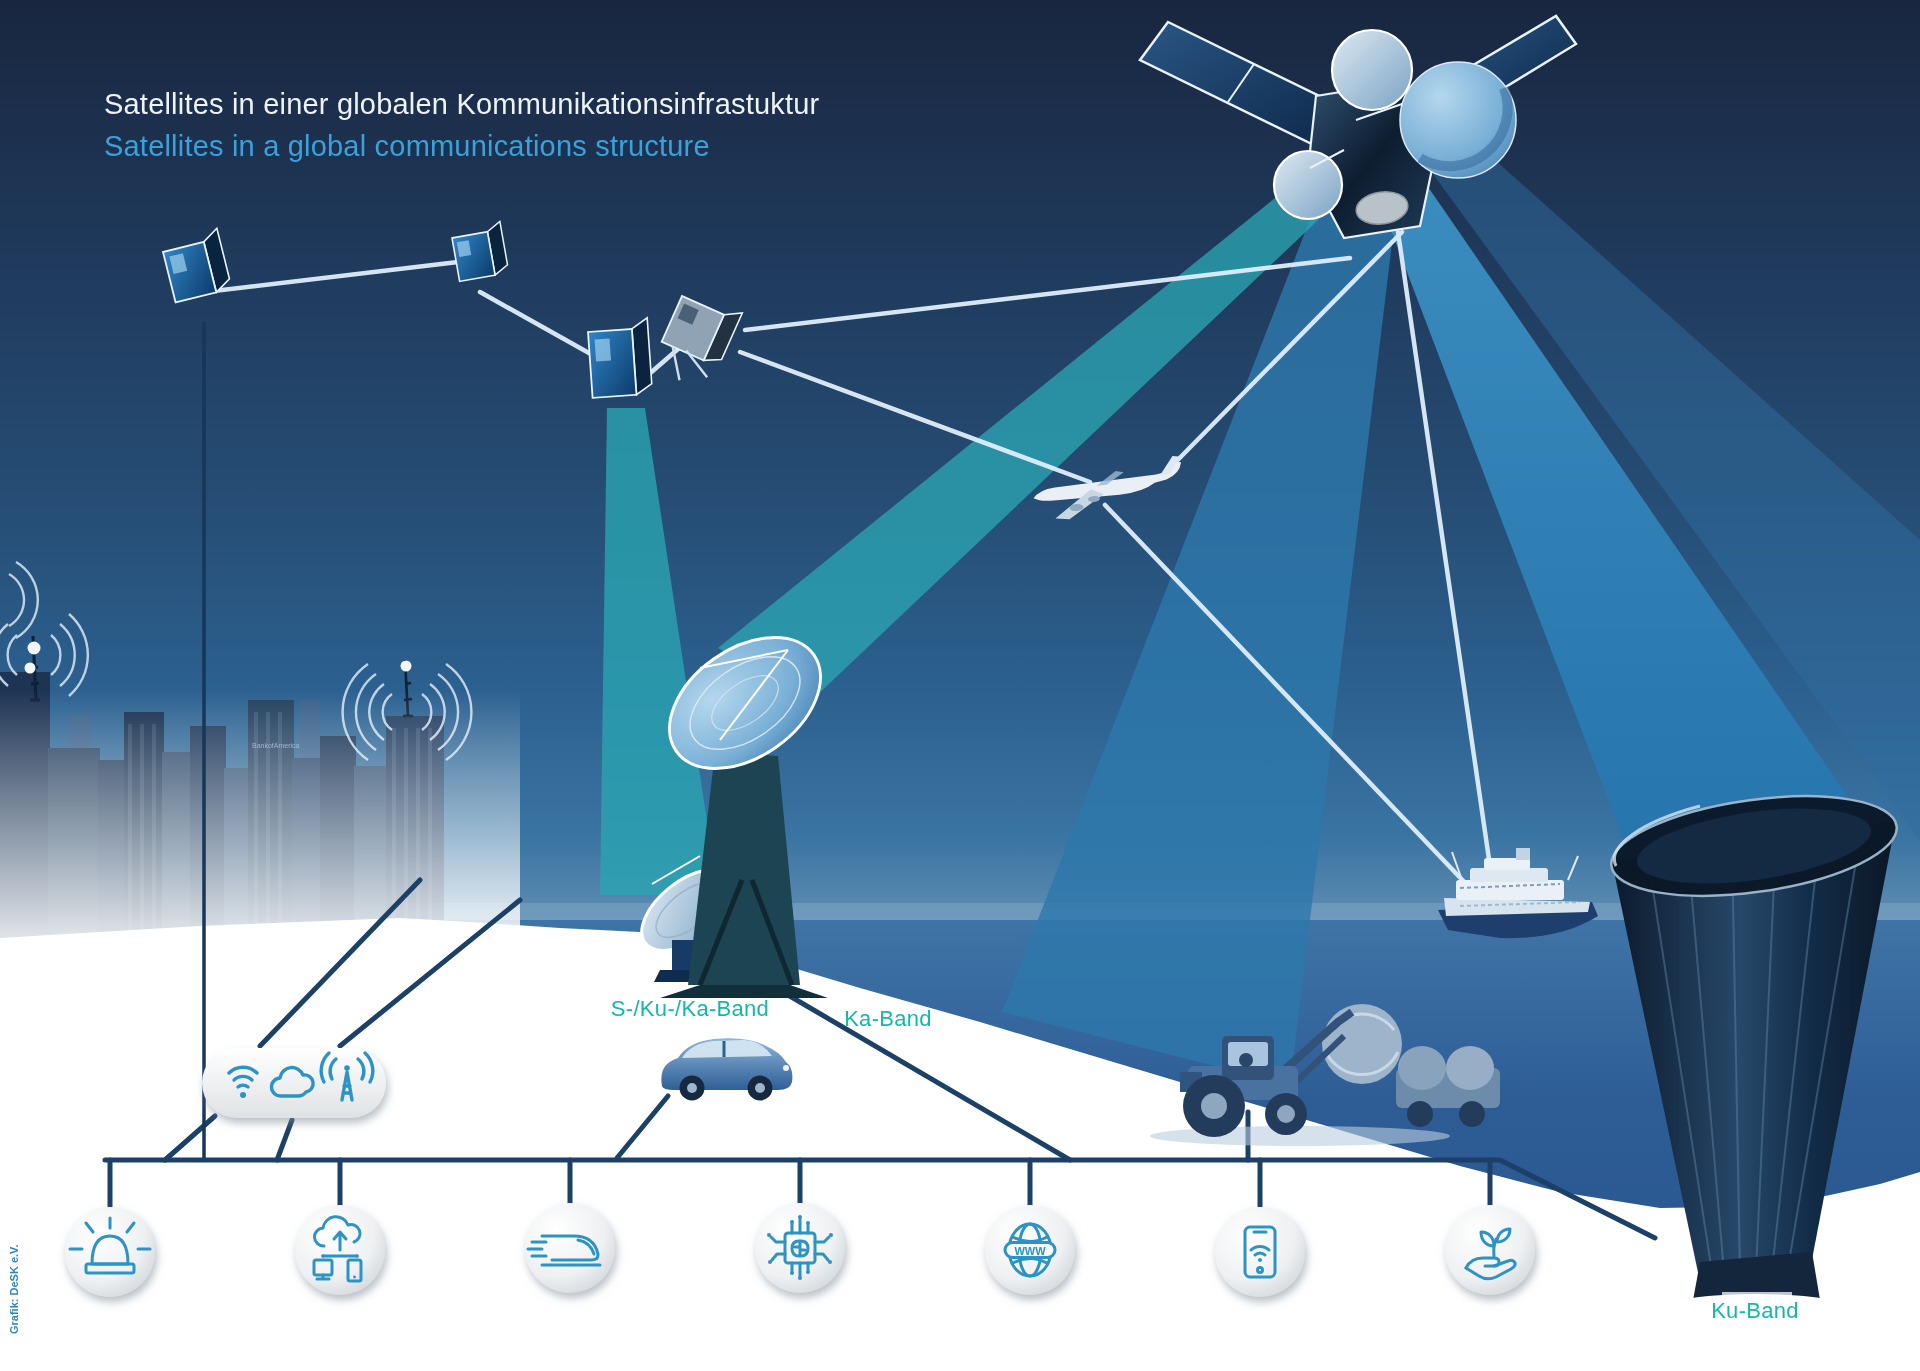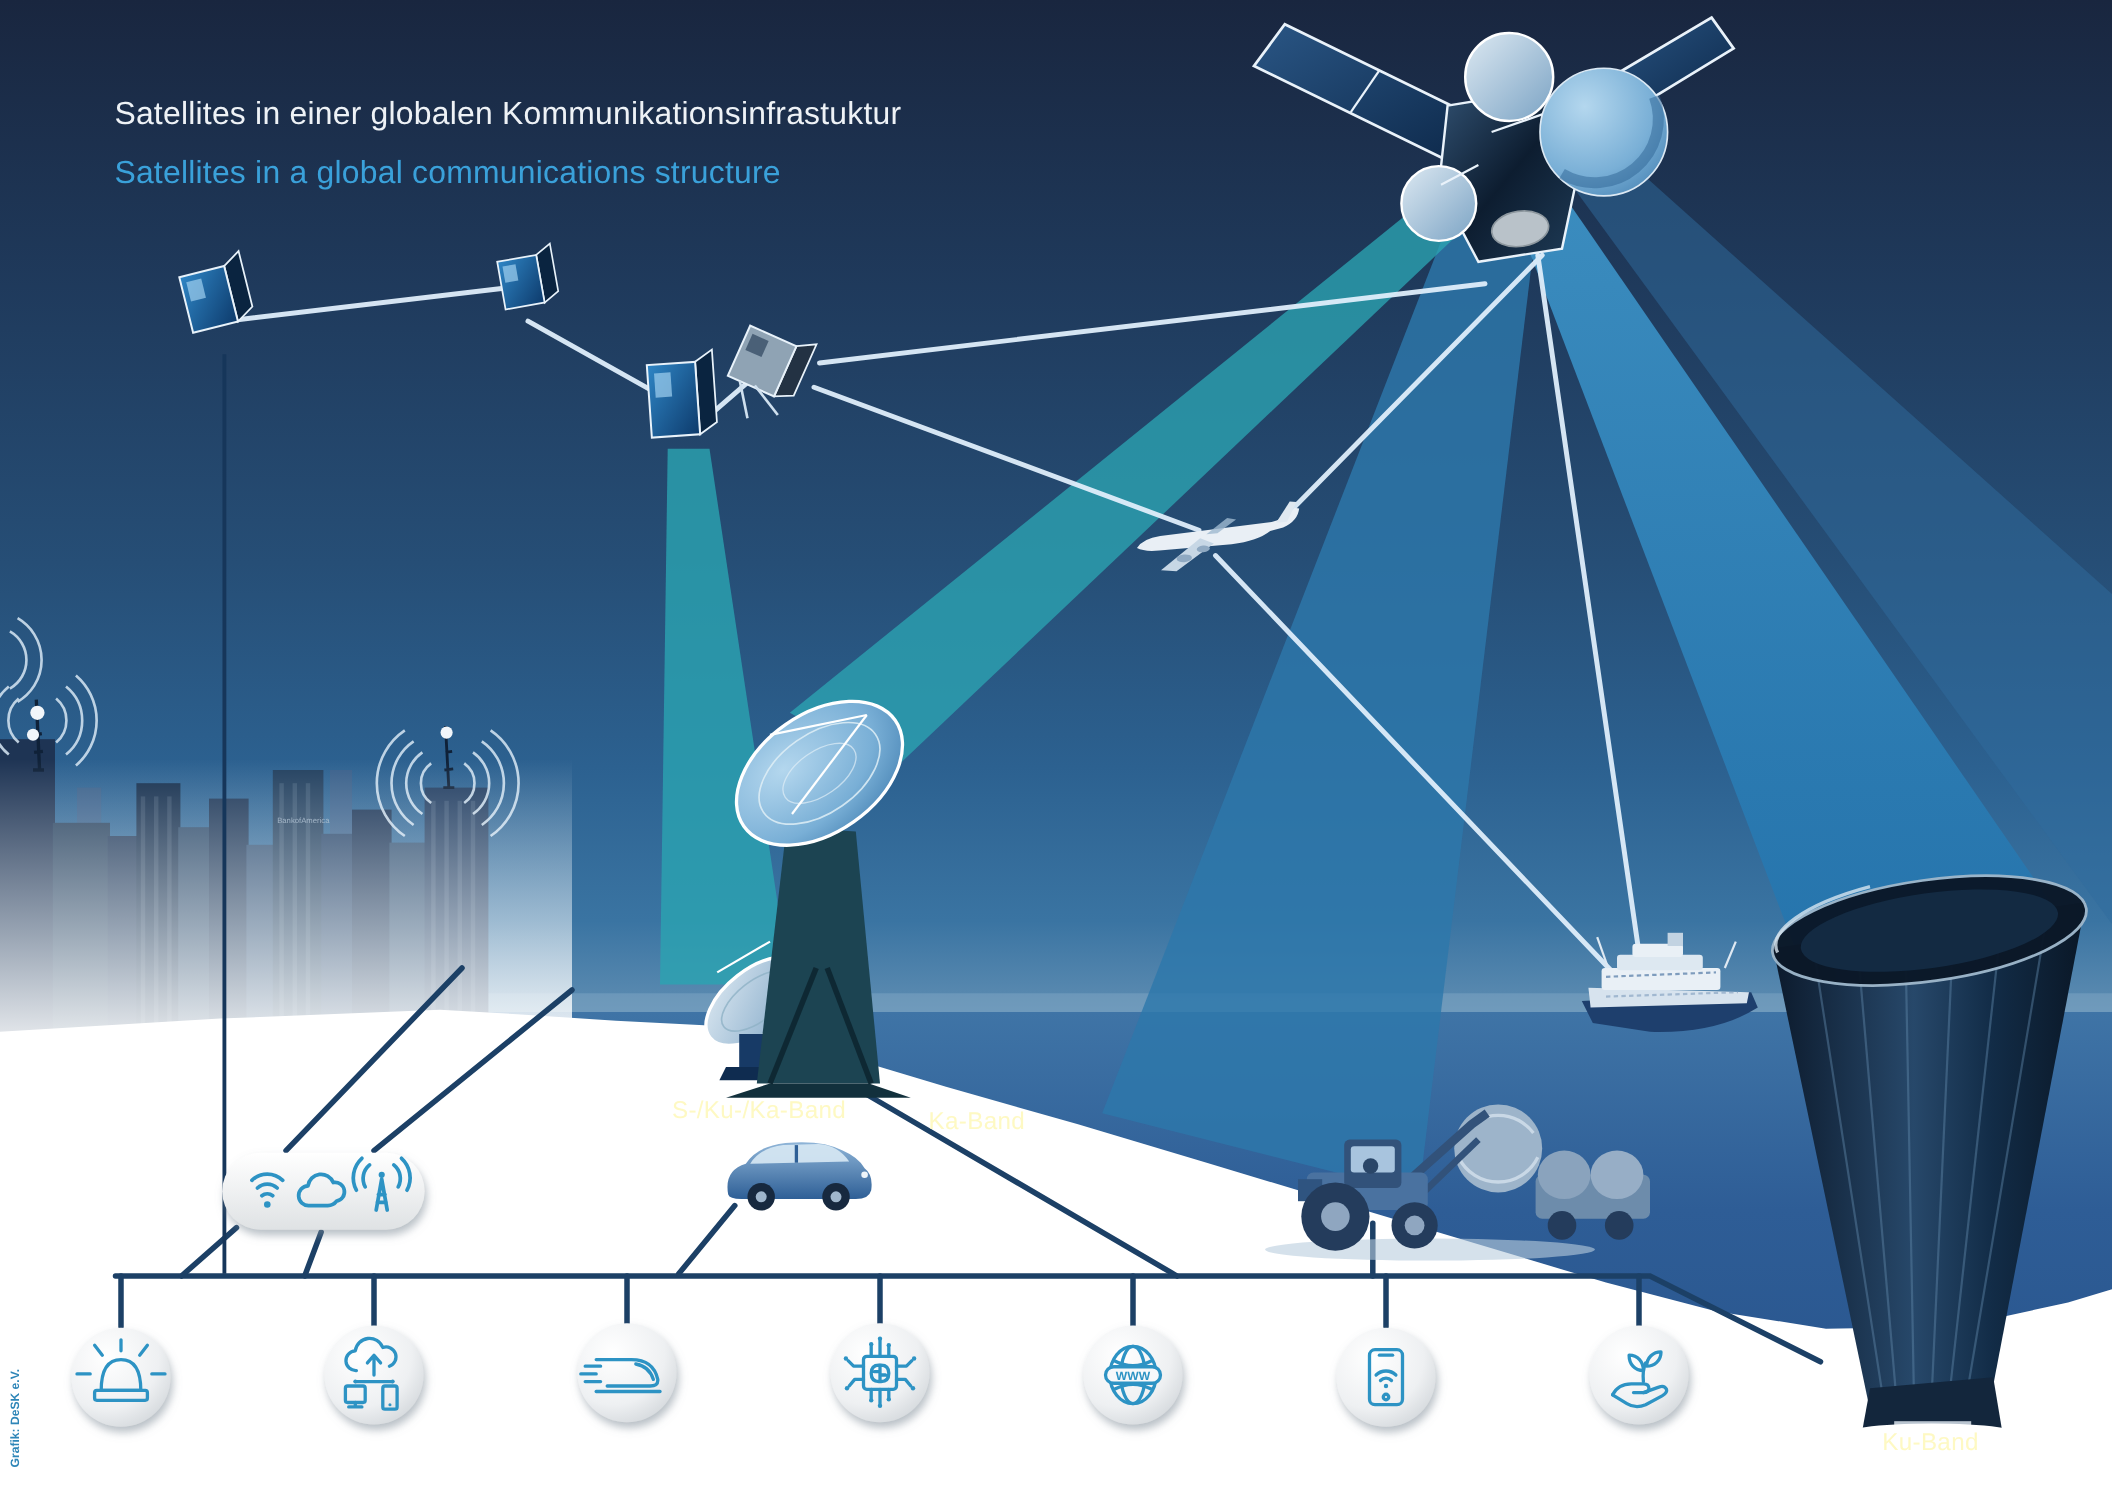--- a/index.html
+++ b/index.html
@@ -1,22 +1,22 @@
 <!DOCTYPE html>
 <html><head>
 <meta charset="utf-8">
 <style>
   html,body{margin:0;padding:0;background:#0e1b30;}
   .stage{position:relative;width:1920px;height:1371px;overflow:hidden;
          font-family:"Liberation Sans",sans-serif;background:#19263f;}
   .stage svg.art{position:absolute;left:0;top:0;}
   .title-block{position:absolute;left:104px;top:88px;z-index:5;}
   .title-de{color:#eef2f6;font-size:29px;font-weight:500;letter-spacing:.2px;}
-  .title-en{color:#3aa1da;font-size:29px;font-weight:500;margin-top:20px;letter-spacing:.2px;}
-  .band-label{position:absolute;z-index:6;color:#fef9c3;font-size:22px;font-weight:500;
+  .title-en{color:#3aa1da;font-size:29px;font-weight:500;margin-top:9px;letter-spacing:.2px;}
+  .band-label{position:absolute;z-index:6;color:#14b8a6;font-size:22px;font-weight:500;
               text-align:center;letter-spacing:.3px;}
   .lbl-skuka{left:585px;top:996px;width:210px;}
   .lbl-ka{left:818px;top:1006px;width:140px;}
   .lbl-ku{left:1660px;top:1298px;width:190px;}
   .credit{position:absolute;left:8px;top:1334px;z-index:6;color:#2e86b8;font-size:11px;
           font-weight:700;transform:rotate(-90deg);transform-origin:0 0;white-space:nowrap;}
 </style>
 </head>
 <body>
 

